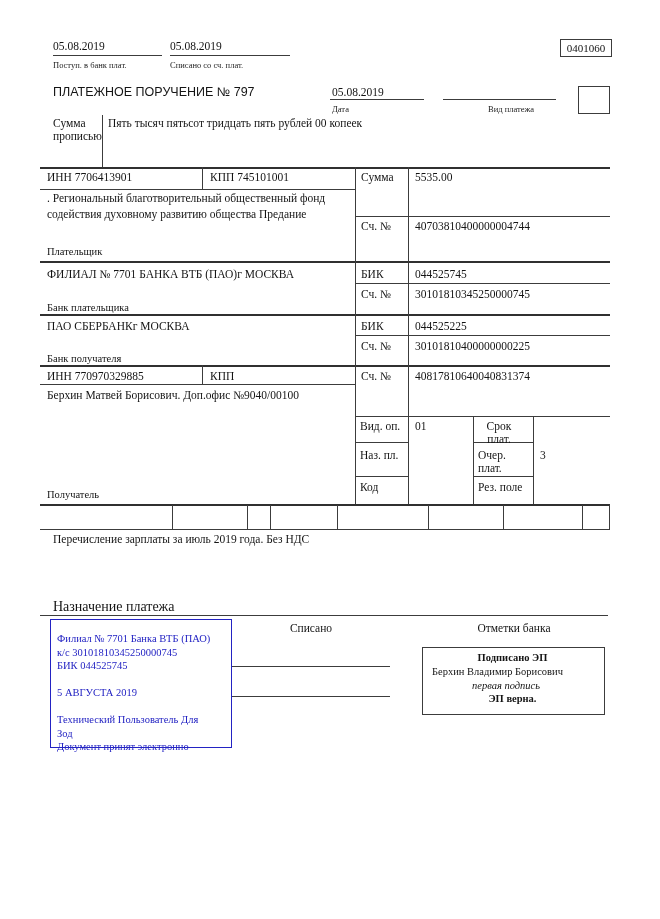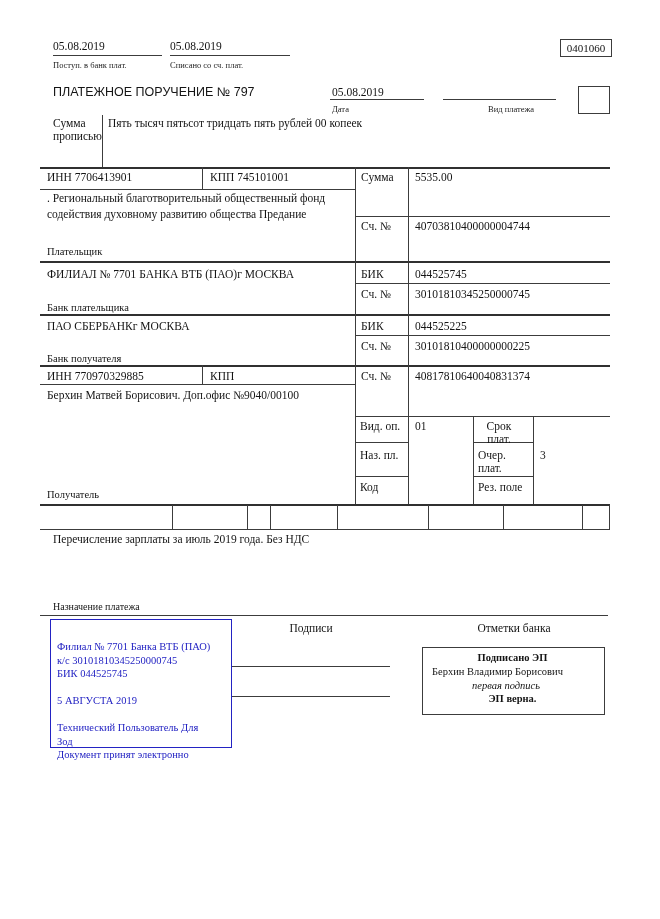--- a/index.html
+++ b/index.html
@@ -8,21 +8,21 @@
   .abs{position:absolute;}
   .t{position:absolute;font-size:11.5px;line-height:13px;white-space:nowrap;}
   .wrap{white-space:normal;}
   .s{position:absolute;font-size:8.5px;line-height:10px;white-space:nowrap;color:#1c1c1c;}
   .sec{position:absolute;font-size:10.5px;line-height:12px;white-space:nowrap;}
   .hl{position:absolute;background:#3c3c3c;height:1px;}
   .hl2{position:absolute;background:#303030;height:2px;}
   .vl{position:absolute;background:#3c3c3c;width:1px;}
   .box{position:absolute;border:1.5px solid #3c3c3c;background:#fff;}
   .title{position:absolute;font-family:"Liberation Sans",sans-serif;font-weight:normal;font-size:12.5px;white-space:nowrap;}
-  .stamp{position:absolute;border:1.5px solid #2323c3;color:#2323c3;font-size:10.5px;line-height:13.5px;padding:20px 6px;box-sizing:border-box;}
+  .stamp{position:absolute;border:1.5px solid #2323c3;color:#2323c3;font-size:10.5px;line-height:13.5px;padding:12px 6px;box-sizing:border-box;}
   .stamp-line{min-height:13.5px;white-space:nowrap;}
   .bold{font-weight:bold;}
   .italic{font-style:italic;}
   .center{text-align:center;}
 </style>
 </head>
 <body>
 
 <div class="page">
 
@@ -114,36 +114,36 @@
   <div class="t" style="left:415px;top:420px;">01</div>
   <div class="t wrap" style="left:478px;top:420px;width:42px;text-align:center;">Срок плат.</div>
   <div class="t" style="left:360px;top:449px;">Наз. пл.</div>
   <div class="t wrap" style="left:478px;top:449px;width:42px;">Очер. плат.</div>
   <div class="t" style="left:540px;top:449px;">3</div>
   <div class="t" style="left:360px;top:481px;">Код</div>
   <div class="t" style="left:478px;top:481px;">Рез. поле</div>
   <div class="sec" style="left:47px;top:489px;">Получатель</div>
 
   <div class="t" style="left:53px;top:533px;">Перечисление зарплаты за июль 2019 года. Без НДС</div>
-  <div class="sec" style="left:53px;top:601px;font-size:10px;">Назначение платежа</div>
+  <div class="sec" style="left:53px;top:601px;font-size:14px;">Назначение платежа</div>
   <div class="hl" style="left:40px;top:615px;width:568px;"></div>
 
   <div class="stamp" style="left:50px;top:619px;width:182px;height:129px;">
     <div class="stamp-line">Филиал № 7701 Банка ВТБ (ПАО)</div>
     <div class="stamp-line">к/с 30101810345250000745</div>
     <div class="stamp-line">БИК 044525745</div>
     <div class="stamp-line"></div>
     <div class="stamp-line">5 АВГУСТА 2019</div>
     <div class="stamp-line"></div>
     <div class="stamp-line">Технический Пользователь Для</div>
     <div class="stamp-line">Зод</div>
     <div class="stamp-line">Документ принят электронно</div>
   </div>
 
-  <div class="t center" style="left:240px;top:622px;width:142px;">Подписи</div>
+  <div class="t center" style="left:240px;top:622px;width:142px;">Списано</div>
   <div class="hl" style="left:232px;top:666px;width:158px;"></div>
   <div class="hl" style="left:232px;top:696px;width:158px;"></div>
 
   <div class="t center" style="left:420px;top:622px;width:188px;">Отметки банка</div>
   <div class="box" style="left:422px;top:647px;width:181px;height:66px;"></div>
   <div class="sec bold center" style="left:422px;top:652px;width:181px;">Подписано ЭП</div>
   <div class="sec" style="left:432px;top:666px;">Берхин Владимир Борисович</div>
   <div class="sec italic" style="left:440px;top:680px;margin-left:32px;">первая подпись</div>
   <div class="sec bold center" style="left:422px;top:693px;width:181px;">ЭП верна.</div>
 

